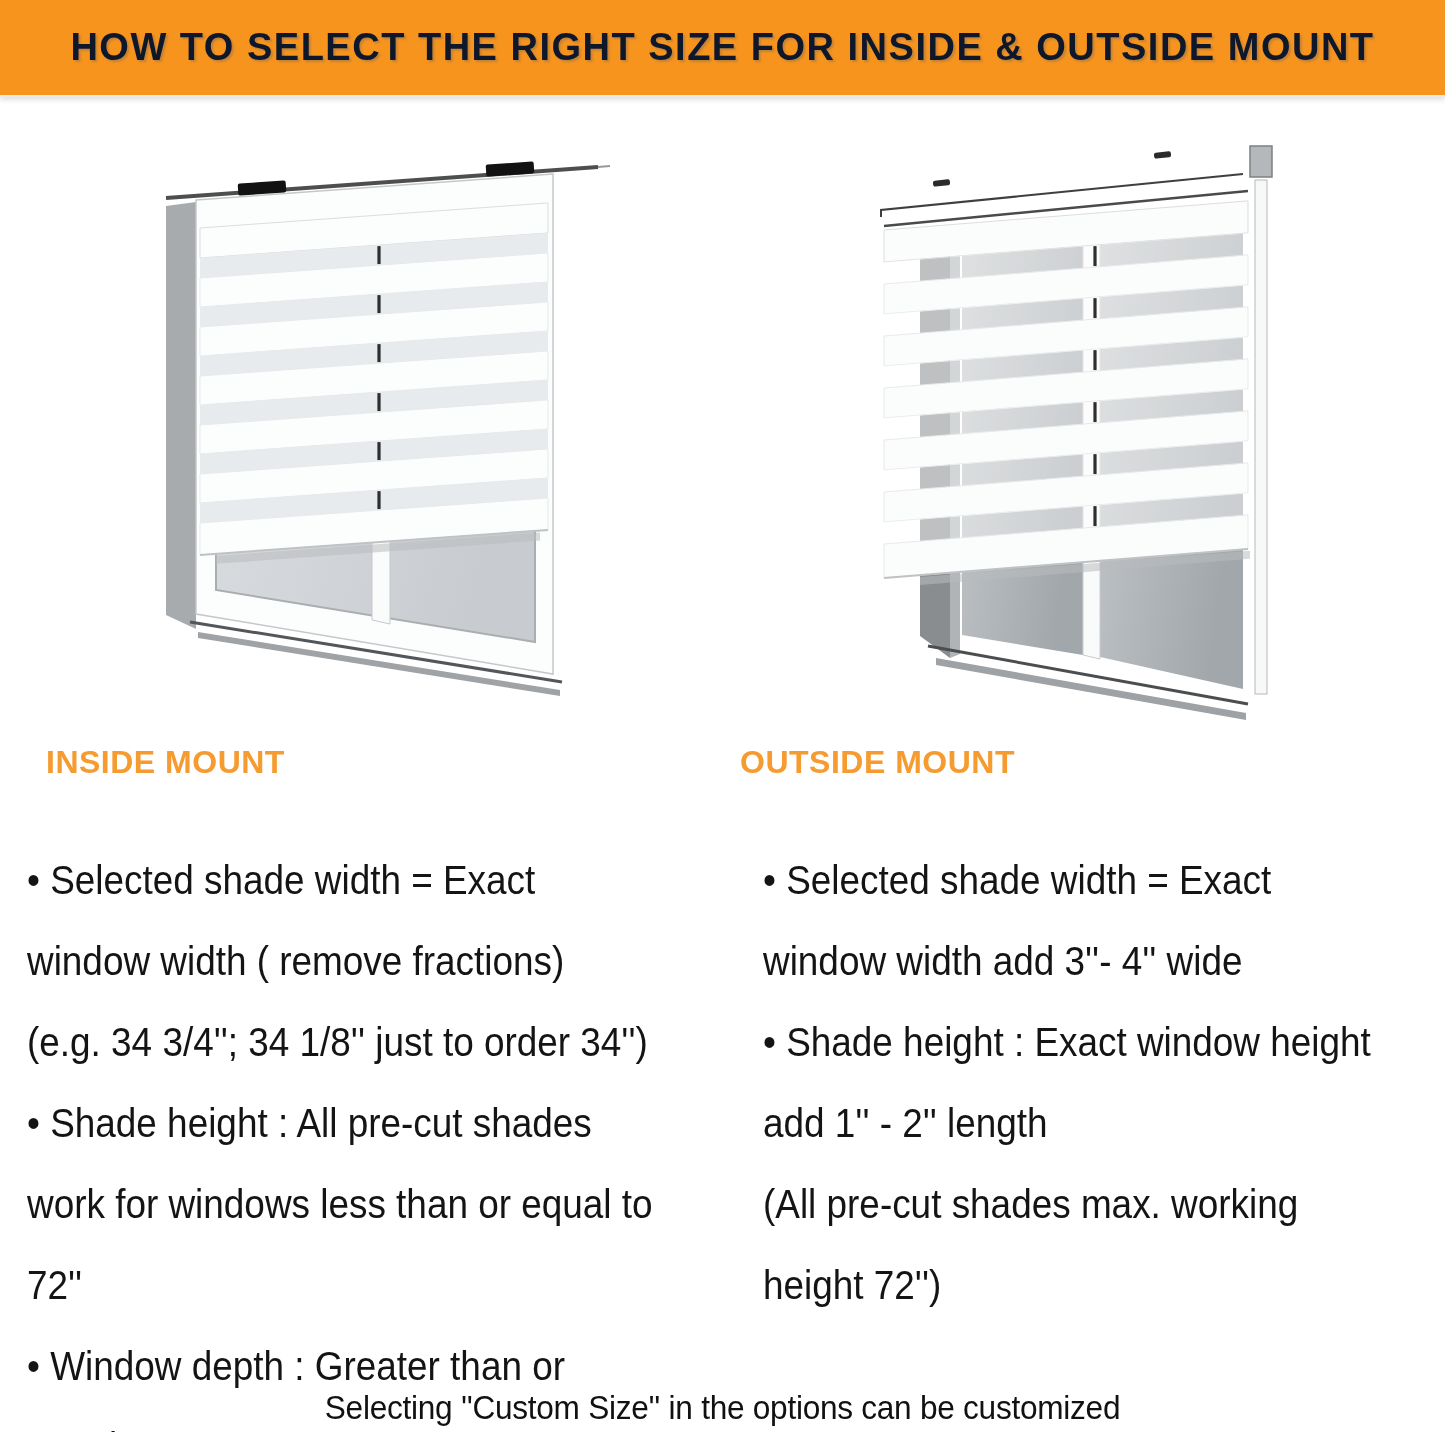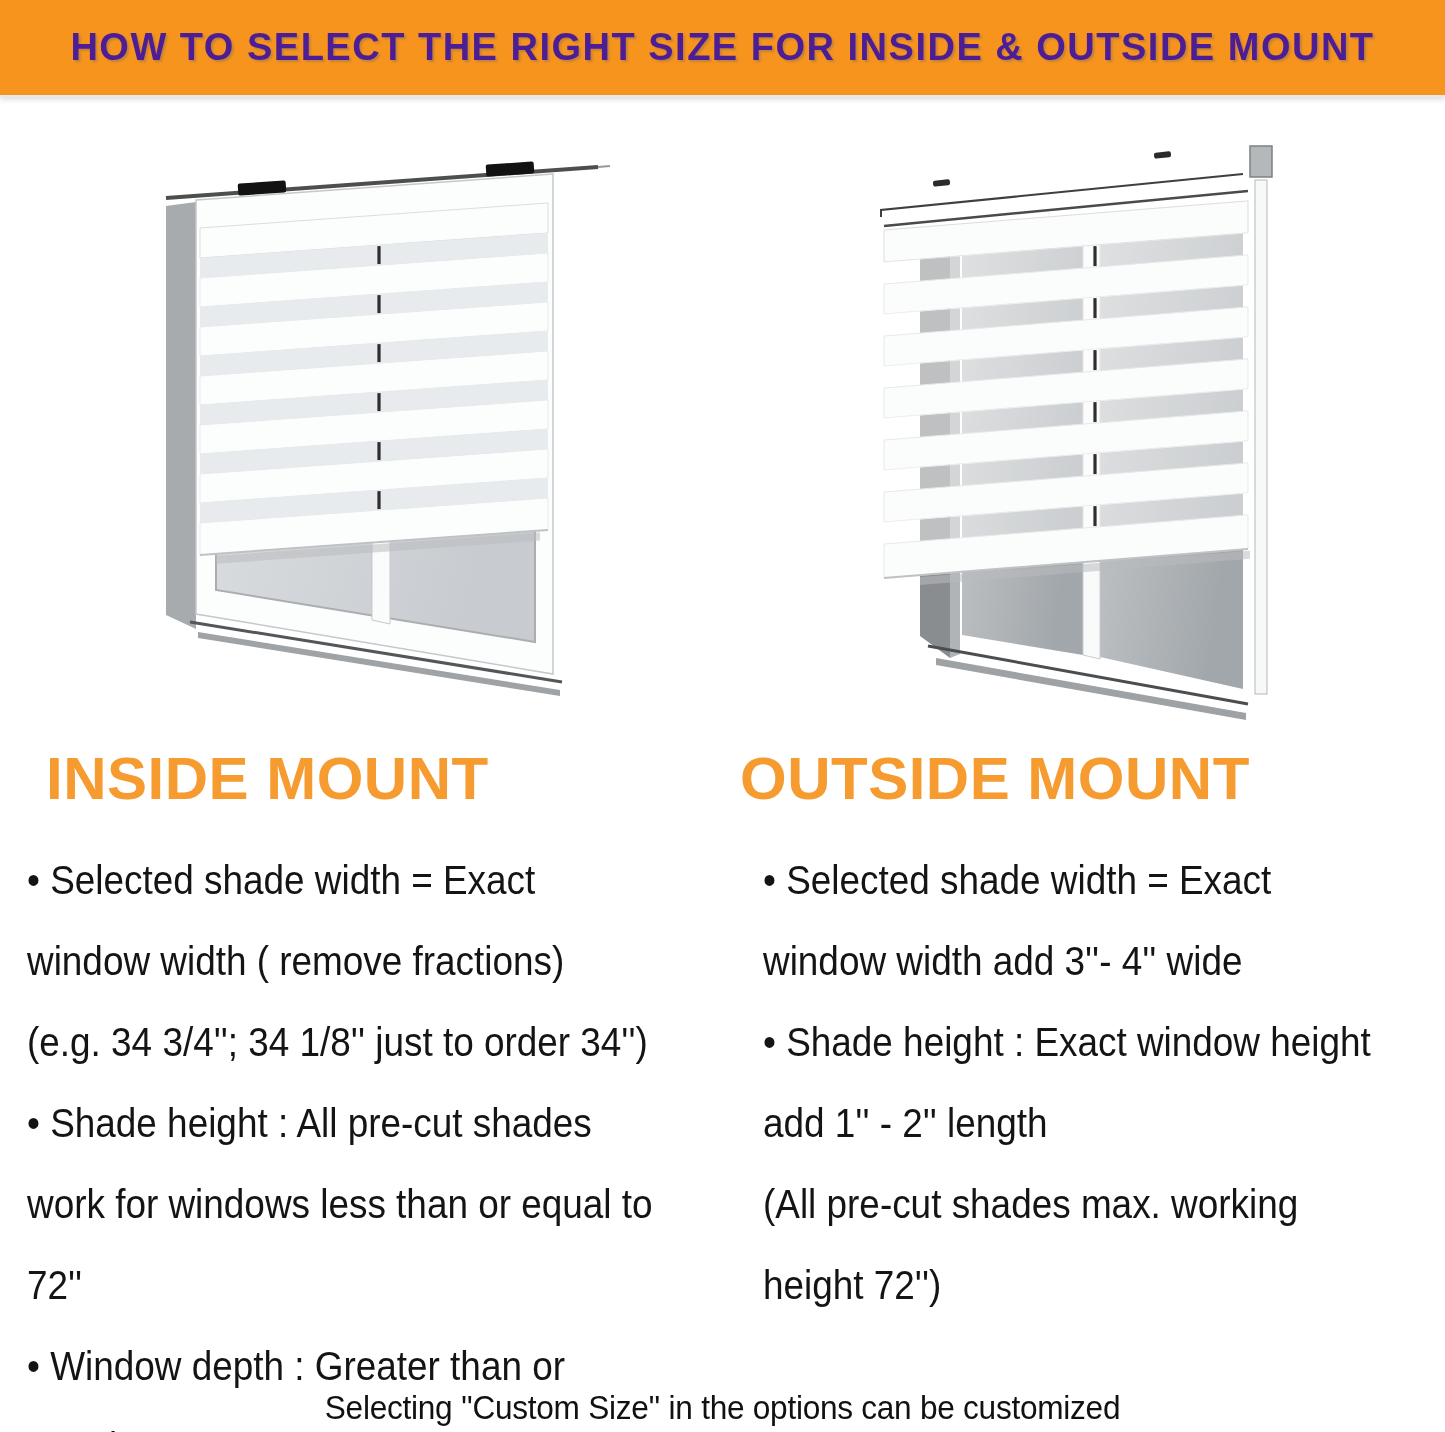--- a/index.html
+++ b/index.html
@@ -7,30 +7,30 @@
     position:relative;width:1445px;height:1432px;background:#ffffff;overflow:hidden;
     font-family:"Liberation Sans",sans-serif;color:#141414;
   }
   
   .banner{
     position:absolute;left:0;top:0;width:100%;height:95px;
     background:#F7941E;display:flex;align-items:center;justify-content:center;
     border-bottom:2px solid #e8e9ea;box-shadow:0 3px 5px rgba(0,0,0,0.12);
   }
   .banner-title{
-    color:#4c1d95;font-weight:bold;font-size:38px;letter-spacing:1.5px;white-space:nowrap;
+    color:#0f172a;font-weight:bold;font-size:38px;letter-spacing:1.5px;white-space:nowrap;
     text-shadow:2px 2px 2px rgba(100,100,100,0.35);
   }
   
   .fig{position:absolute;}
   .fig-inside{left:150px;top:142px;width:470px;height:560px;}
   .fig-outside{left:858px;top:138px;width:460px;height:610px;}
   
   .mount-heading{
-    position:absolute;font-size:60px;font-weight:bold;color:#F59B2F;
+    position:absolute;font-size:32px;font-weight:bold;color:#F59B2F;
     letter-spacing:0.5px;white-space:nowrap;
   }
   .heading-inside{left:46px;top:744px;}
   .heading-outside{left:740px;top:744px;}
   
   .col{
     position:absolute;top:840px;font-size:41px;line-height:81px;color:#141414;
     transform:scaleX(0.90);transform-origin:left top;white-space:nowrap;
   }
   .col-inside{left:27px;width:760px;}

